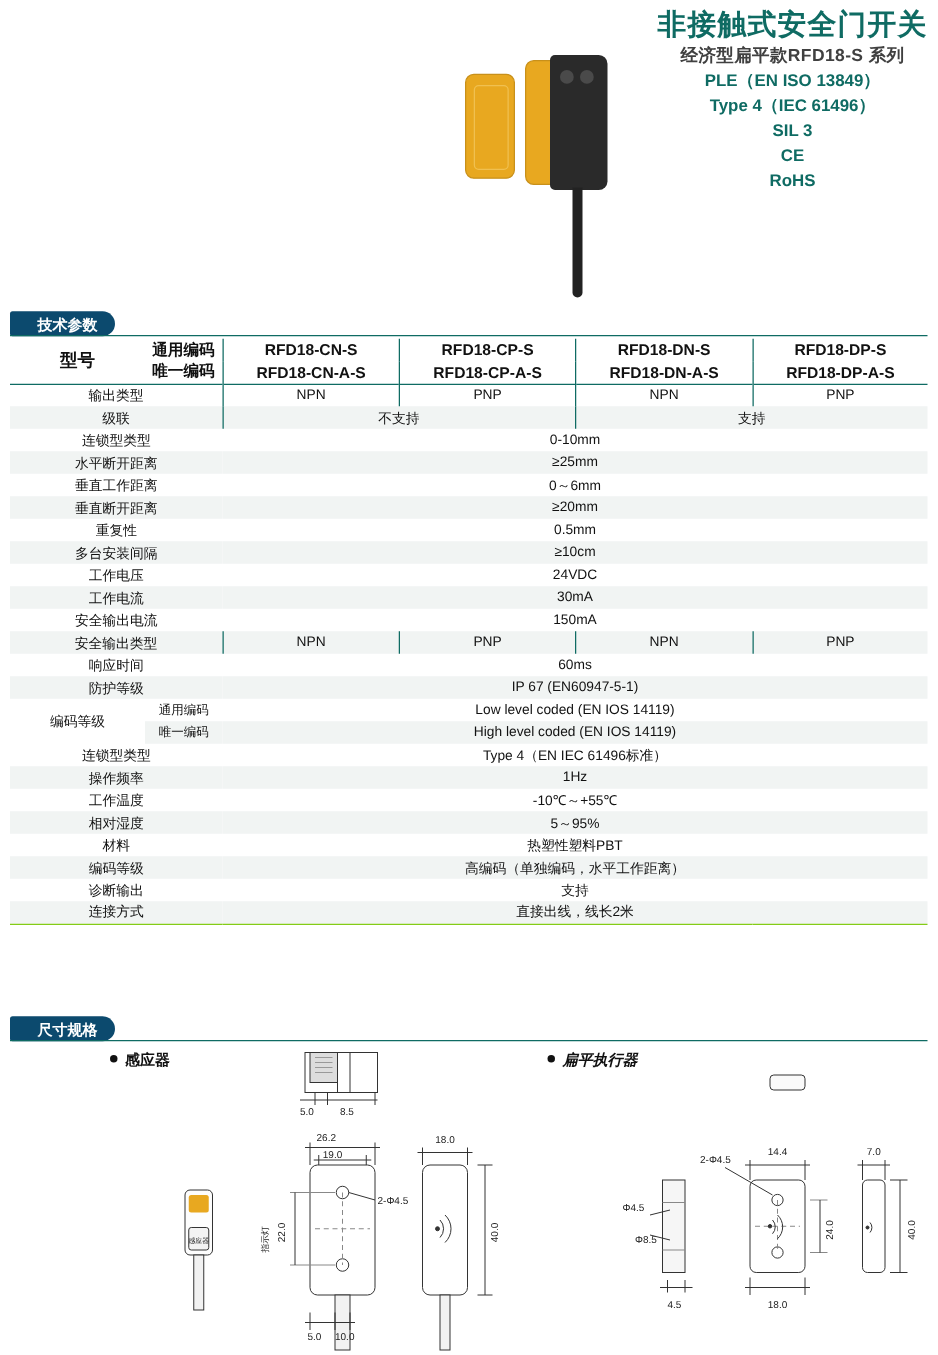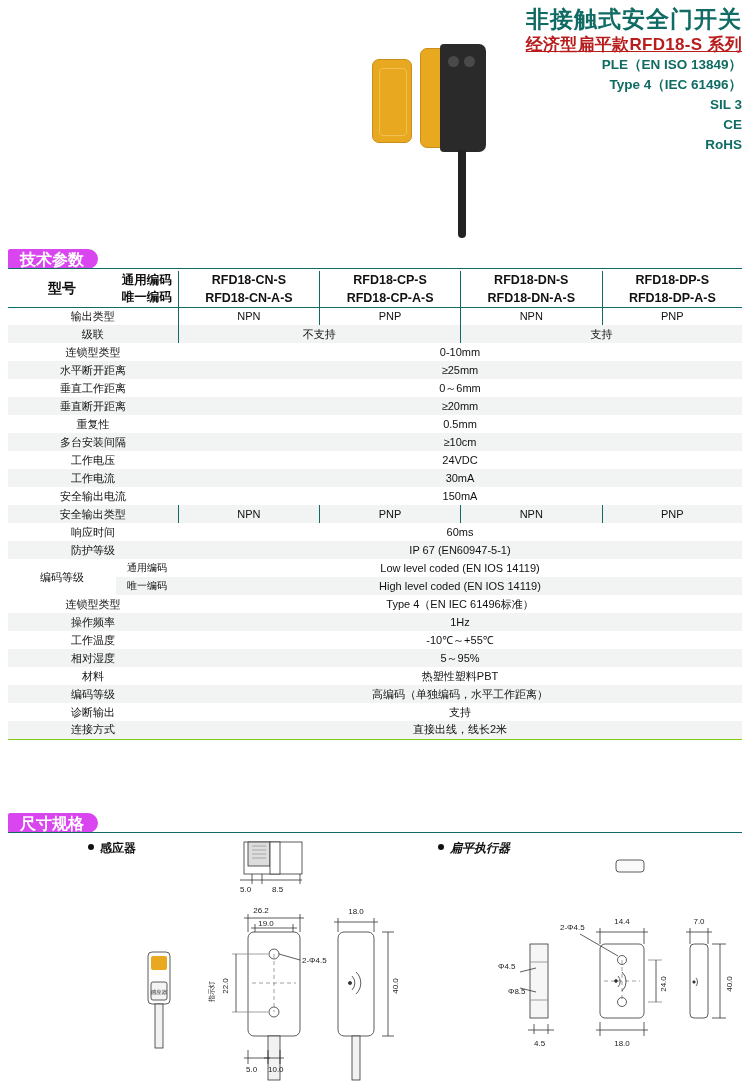--- a/index.html
+++ b/index.html
@@ -11,30 +11,29 @@
     color:#1a1a1a;
     overflow:hidden;
   }
 
   
   .header {
     position:absolute; top:0; left:0; width:750px; height:250px;
   }
   .header-text {
     position:absolute; right:8px; top:4px;
-    text-align:right;
+    text-align:center;
   }
   .h-title {
     font-size:23px; font-weight:bold; color:#0f6b63; letter-spacing:1px;
     line-height:30px;
   }
   .h-sub {
-    font-size:17px; font-weight:bold; color:#b91c1c; letter-spacing:0.3px;
+    font-size:14px; font-weight:bold; color:#404040; letter-spacing:0.3px;
     line-height:21px;
-    text-decoration:underline;
   }
   .h-line {
     font-size:13.5px; font-weight:bold; color:#0f6b63;
     line-height:20px;
   }
 
   
   .product {
     position:absolute; left:370px; top:32px; width:140px; height:205px;
   }
@@ -62,23 +61,23 @@
     background:#4a4a4a; box-shadow:16px 0 0 #4a4a4a;
   }
   .cable {
     position:absolute; left:88px; top:118px; width:8px; height:88px;
     background:#222; border-radius:0 0 4px 4px;
   }
 
   
   .banner {
     position:absolute; left:8px; height:20px;
-    background:#d946ef; color:#ffffff;
-    font-size:16px; font-weight:bold;
-    padding:2px 14px 0 12px; line-height:18px;
+    background:#0c4a6e; color:#ffffff;
+    font-size:12px; font-weight:bold;
+    padding:2px 14px 0 22px; line-height:18px;
     border-radius:2px 10px 10px 2px;
   }
   .banner-rule {
     position:absolute; left:8px; height:1px; background:#0f6b63;
     width:734px;
   }
 
   
   table.spec {
     position:absolute; left:8px; top:271px; width:734px;

